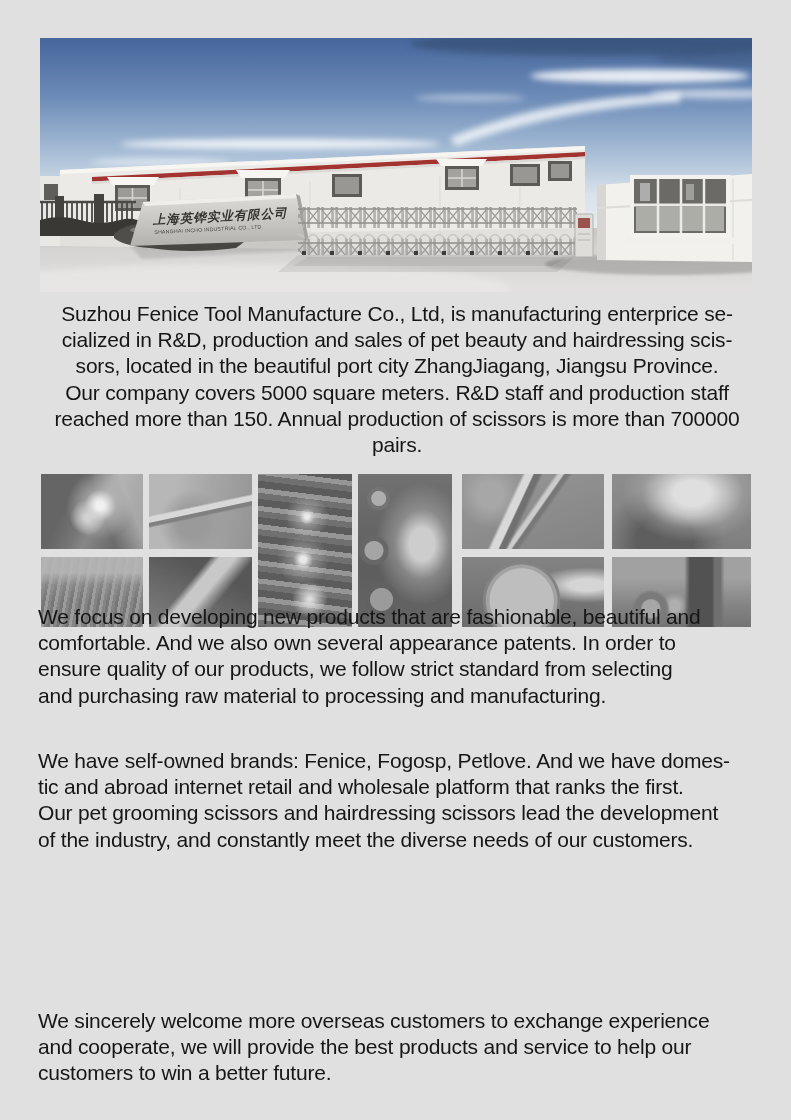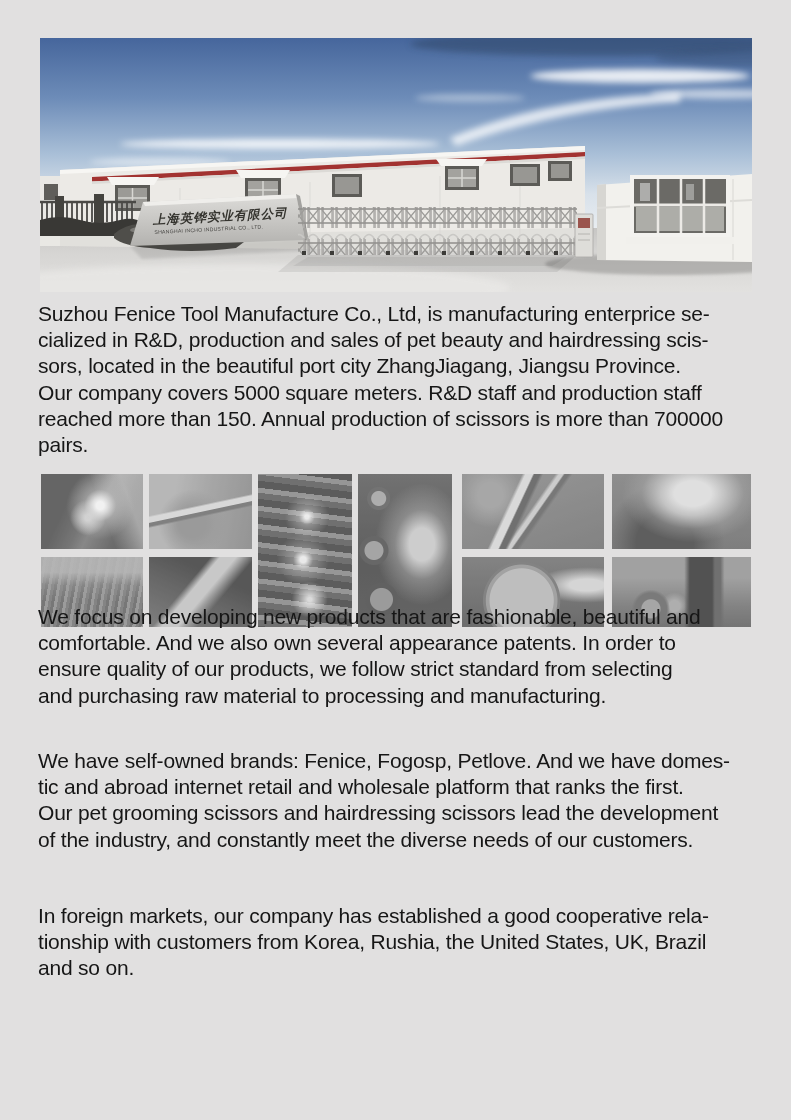--- a/index.html
+++ b/index.html
@@ -17,21 +17,21 @@
     margin:0;overflow:hidden;
   }
   .hero svg{display:block;width:100%;height:100%;}
 
   
   .para{
     position:absolute;left:38px;width:718px;margin:0;
     font-size:21px;line-height:26.2px;letter-spacing:-0.2px;
     color:#161616;white-space:pre-line;
   }
-  .p1{top:301px;}
+  .p1{top:301px;text-align:center;}
   .p2{top:604px;}
   .p3{top:748px;}
   .p4{top:903px;}
   .p5{top:1008px;}
 
   
   .gallery{position:absolute;left:40px;top:474px;width:712px;height:153px;}
   .cell{position:absolute;overflow:hidden;}
   .cell::after{content:"";position:absolute;inset:0;background:rgba(198,198,198,.24);}
   .c1a{left:1px;top:0;width:102px;height:75px;}
@@ -260,17 +260,17 @@
   </div>
 
   <p class="para p2">We focus on developing new products that are fashionable, beautiful and
 comfortable. And we also own several appearance patents. In order to
 ensure quality of our products, we follow strict standard from selecting
 and purchasing raw material to processing and manufacturing.</p>
   <p class="para p3">We have self-owned brands: Fenice, Fogosp, Petlove. And we have domes-
 tic and abroad internet retail and wholesale platform that ranks the first.
 Our pet grooming scissors and hairdressing scissors lead the development
 of the industry, and constantly meet the diverse needs of our customers.</p>
-  <p class="para p4">In foreign markets, our company has established a good cooperative rela-
-tionship with customers from Korea, Rushia, the United States, UK, Brazil
-and so on.</p>
+  <p class="para p5">We sincerely welcome more overseas customers to exchange experience
+and cooperate, we will provide the best products and service to help our
+customers to win a better future.</p>
 
 </div>
 
 </body></html>

